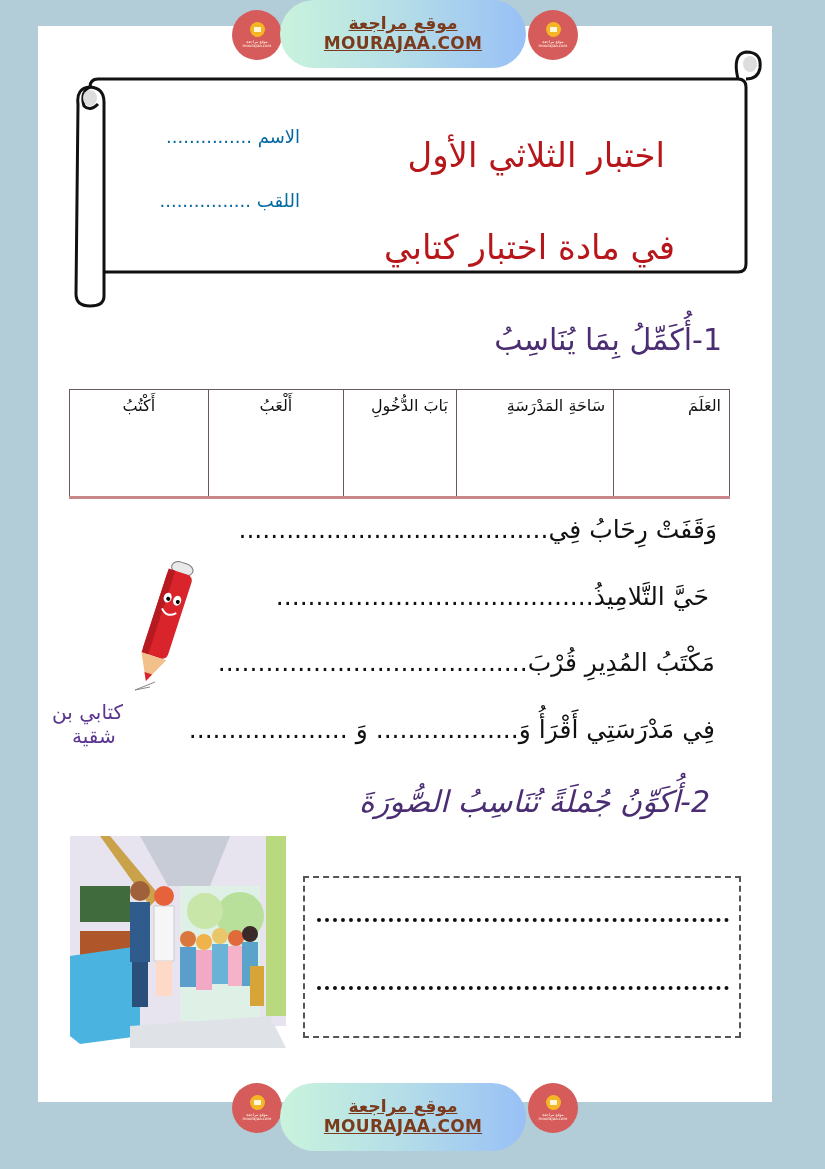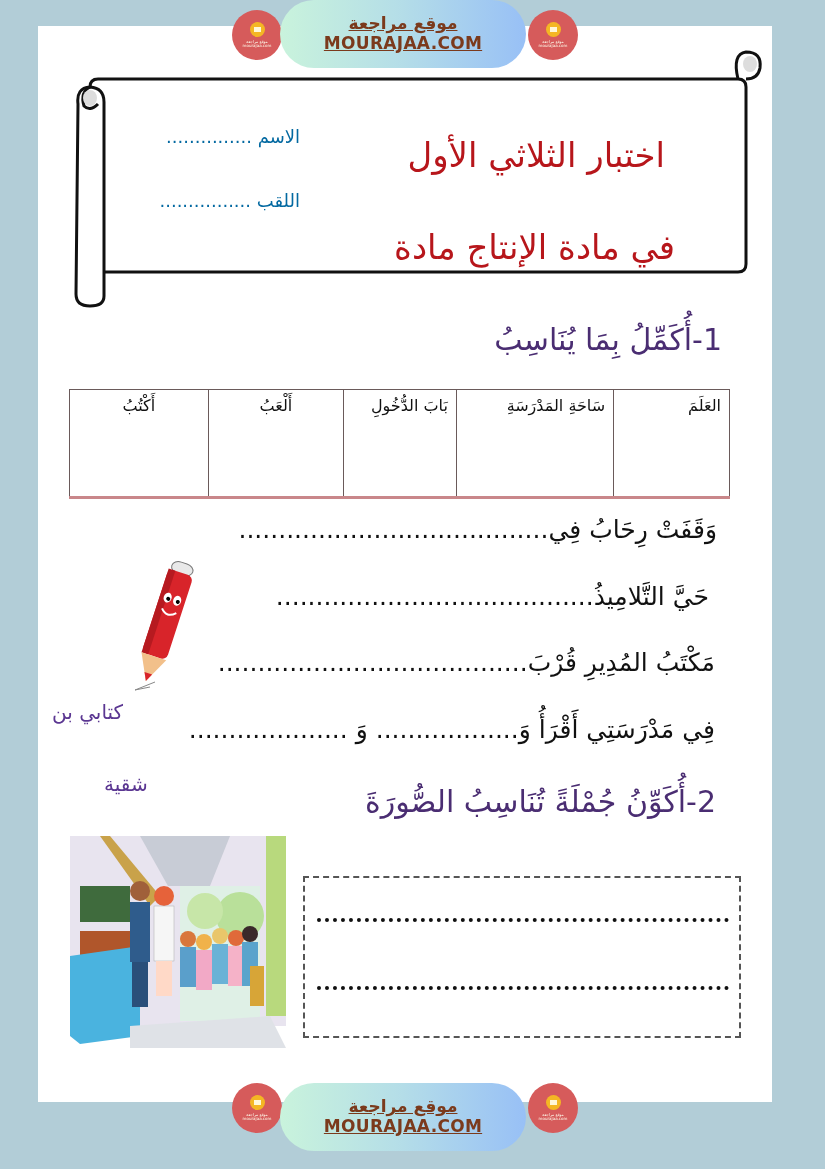--- a/index.html
+++ b/index.html
@@ -48,21 +48,21 @@
   .title2 { right: 150px; top: 196px; }
   .field { position: absolute; direction: rtl; font-size: 18px; color: #0369a1; white-space: nowrap; }
   .field.name { right: 525px; top: 126px; }
   .field.surname { right: 525px; top: 190px; }
 
   
   .heading {
     position: absolute; direction: rtl; color: #4a2d72; font-size: 30px; white-space: nowrap;
   }
   .heading.h1 { right: 103px; top: 322px; }
-  .heading.h2 { right: 109px; top: 784px; }
+  .heading.h2 { right: 115px; top: 784px; font-style: italic; }
 
   
   .word-table {
     position: absolute; left: 69px; top: 389px; width: 661px; height: 110px;
     border-collapse: collapse; direction: rtl;
     border-bottom: 3px solid #c9878a;
   }
   .word-table td {
     border: 1.5px solid #6a5a5a; vertical-align: top; padding: 4px 8px;
     font-size: 16px; color: #111; text-align: right; line-height: 1.55;
@@ -75,21 +75,21 @@
   }
   .s1 { right: 108px; top: 515px; }
   .s2 { right: 116px; top: 582px; }
   .s3 { right: 110px; top: 648px; }
   .s4 { right: 110px; top: 715px; }
 
   
   .pencil { position: absolute; left: 130px; top: 552px; }
   .author { position: absolute; color: #5b3792; font-size: 20px; direction: rtl; text-align: center; }
   .author.a1 { left: 52px; top: 700px; }
-  .author.a2 { left: 72px; top: 772px; margin-left: 32px; }
+  .author.a2 { left: 72px; top: 724px; }
 
   
   .picture { position: absolute; left: 70px; top: 836px; width: 216px; height: 212px; overflow: hidden; }
 
   
   .answer-box {
     position: absolute; left: 303px; top: 876px; width: 438px; height: 162px;
     border: 2px dashed #555;
   }
   .answer-line {
@@ -124,21 +124,21 @@
     <path d="M20 43 Q20 35 28 35 L668 35 Q676 35 676 43 L676 220 Q676 228 668 228 L34 228"></path>
     <path d="M668 35 Q662 10 676 8 Q692 8 690 24 Q688 35 676 35"></path>
     <path d="M8 60 Q6 44 20 43 Q34 44 34 58 L34 252 Q34 262 20 262 Q6 262 6 250 Z"></path>
     <path d="M20 43 Q10 48 14 62 Q20 68 28 60"></path>
   </g>
   <ellipse cx="680" cy="20" rx="7" ry="8" fill="#ddd"></ellipse>
   <ellipse cx="20" cy="54" rx="7" ry="8" fill="#ddd"></ellipse>
 </svg>
 
 <div class="title1">اختبار الثلاثي الأول</div>
-<div class="title2">في مادة الإنتاج مادة</div>
+<div class="title2">في مادة اختبار كتابي</div>
 
 <div class="field name">
   <span>الاسم</span>
   <span>...............</span>
 </div>
 <div class="field surname">
   <span>اللقب</span>
   <span>................</span>
 </div>
 

